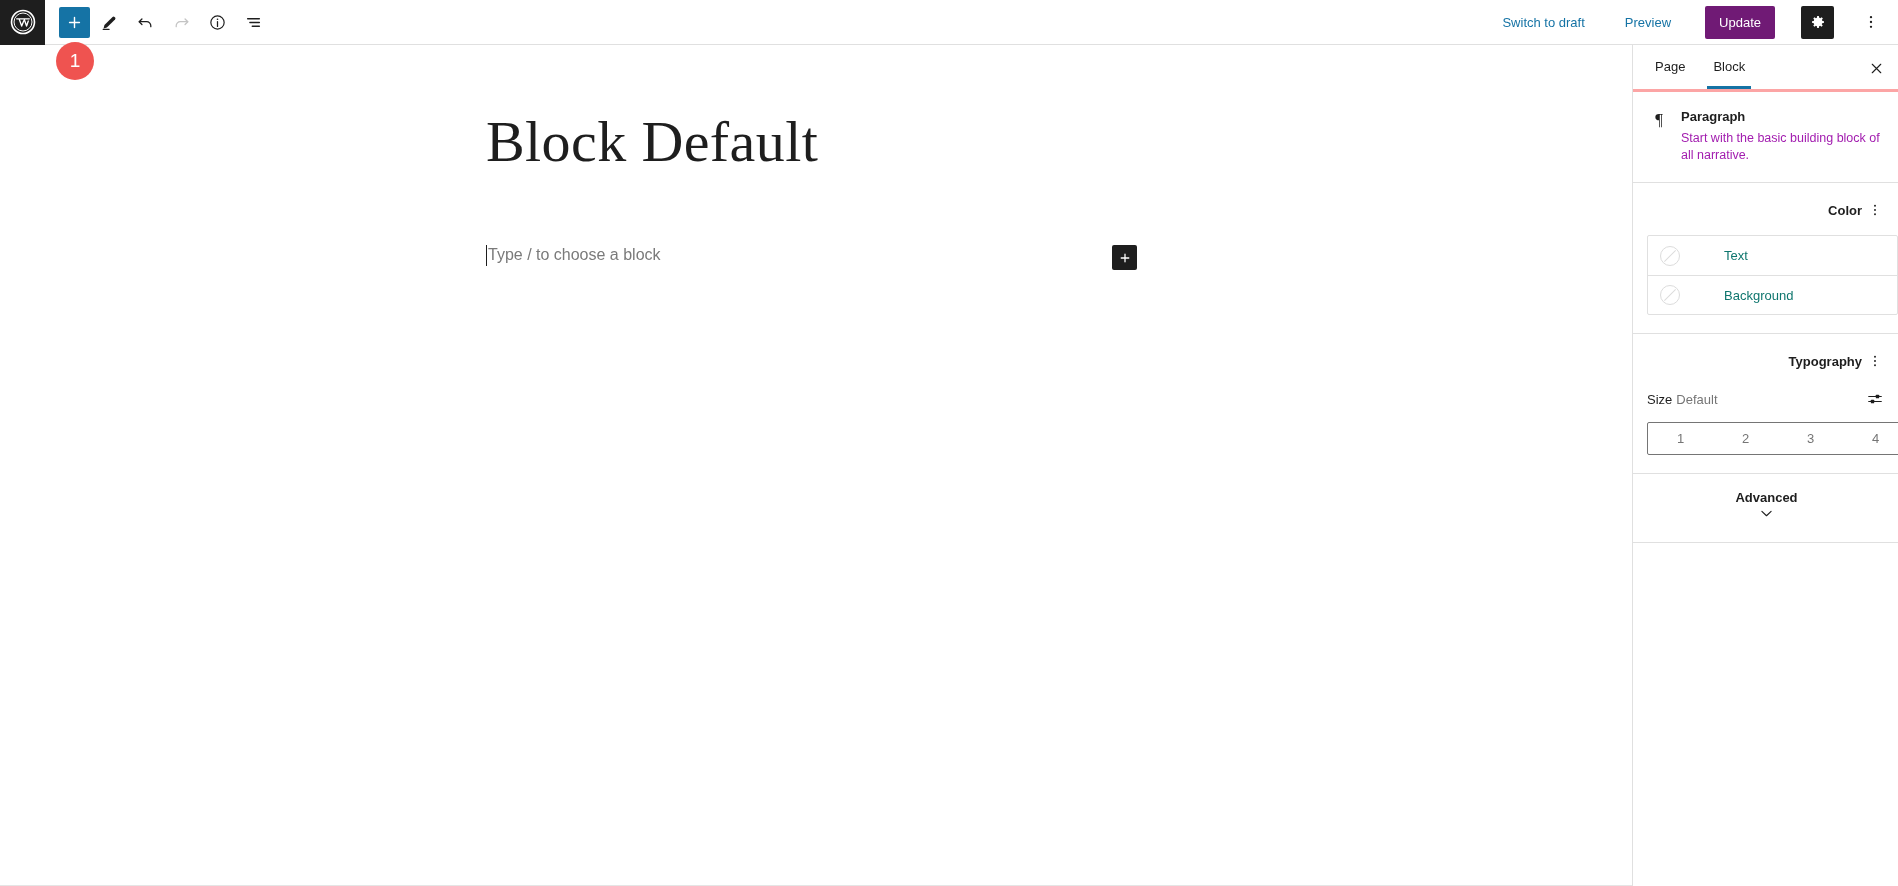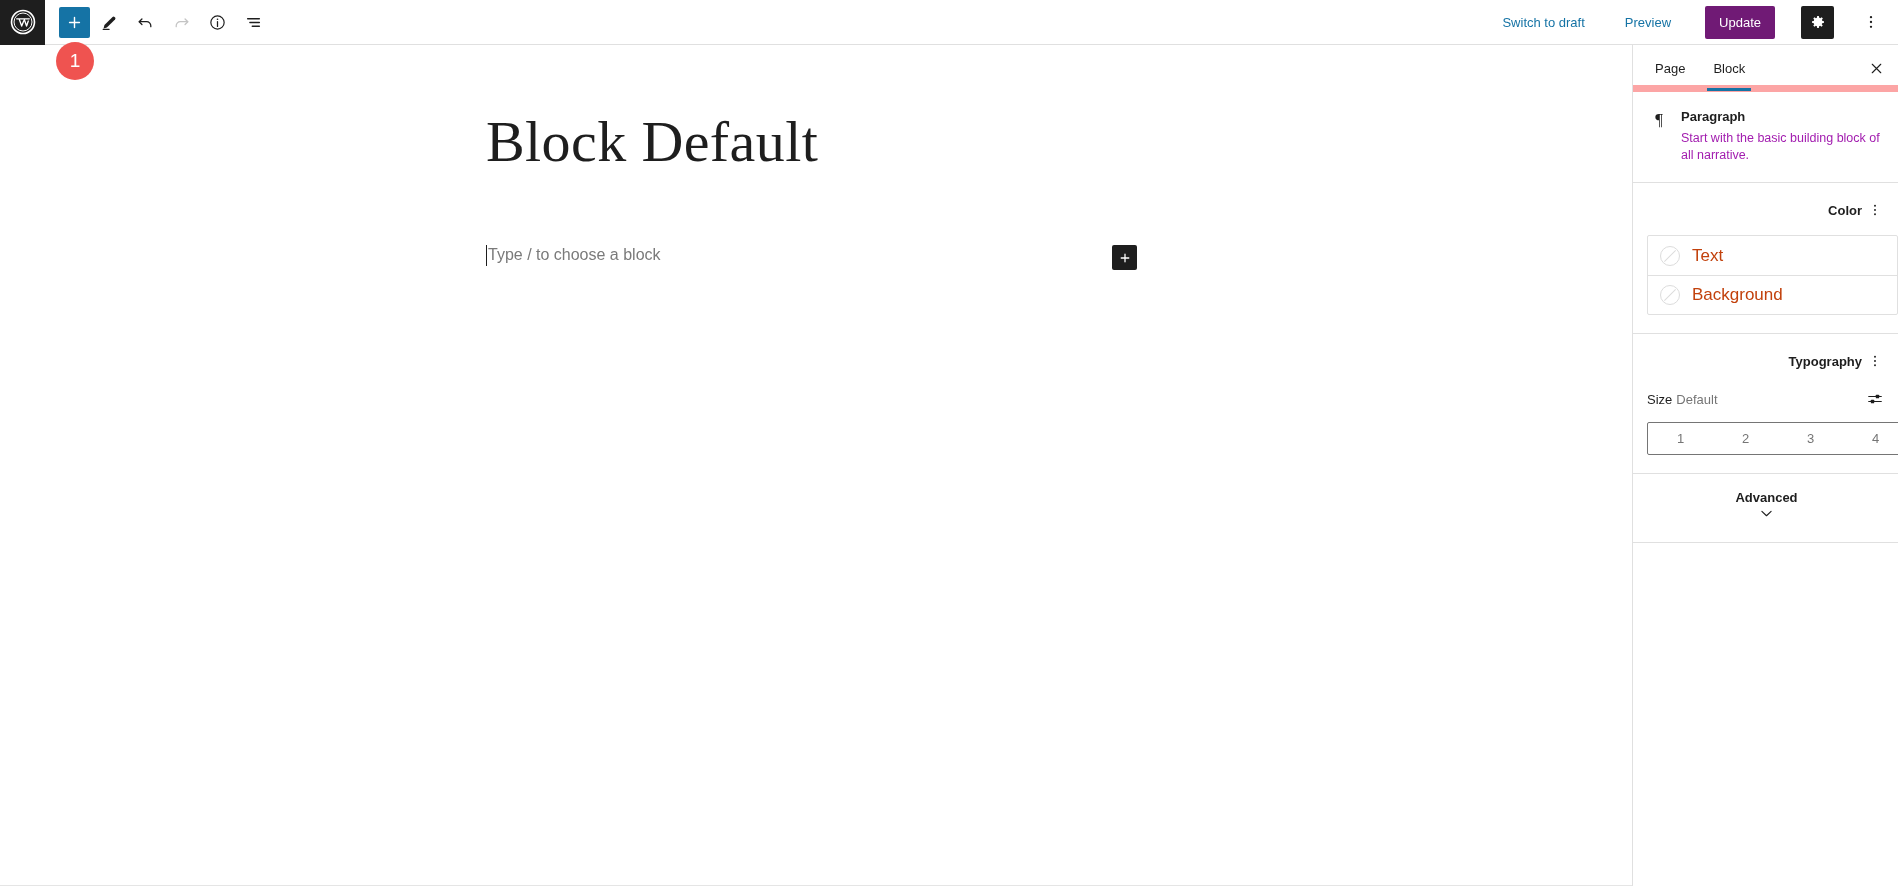--- a/index.html
+++ b/index.html
@@ -233,22 +233,22 @@
     height: 841px;
     background: #ffffff;
     border-left: 1px solid #e0e0e0;
     overflow: hidden;
   }
 
   .sidebar-tabs {
     position: relative;
     height: 47px;
     display: flex;
-    align-items: flex-start;
-    border-bottom: 7px solid #fca5a5;
+    align-items: flex-end;
+    border-bottom: 3px solid #fca5a5;
     padding-left: 8px;
   }
   .s-tab {
     background: none;
     border: none;
     font-family: "Liberation Sans", sans-serif;
     font-size: 13px;
     color: #1e1e1e;
     padding: 0 14px;
     height: 46px;
@@ -347,21 +347,21 @@
     background: #fff;
   }
   .swatch::after {
     content: "";
     position: absolute;
     left: 50%; top: 1px;
     width: 1px; height: 16px;
     background: #dcdcdc;
     transform: translateX(-50%) rotate(45deg);
   }
-  .color-label { font-size: 17px; color: #c2410c; }
+  .color-label { font-size: 13px; color: #0f766e; margin-left: 32px; }
 
   .size-row {
     display: flex;
     align-items: center;
     justify-content: space-between;
     padding: 0 10px 0 14px;
     margin-bottom: 10px;
     gap: 12px;
   }
   .size-label-wrap { font-size: 13px; color: #1e1e1e; }

